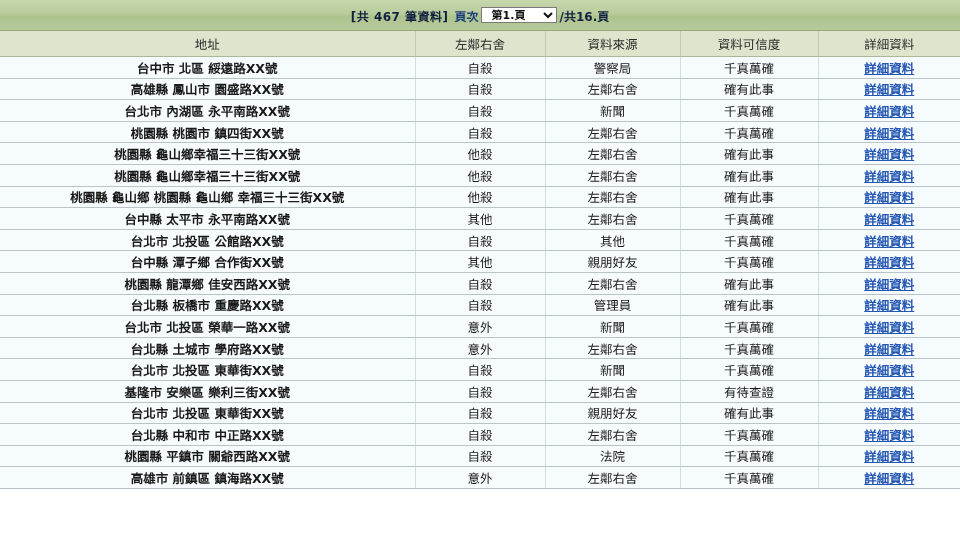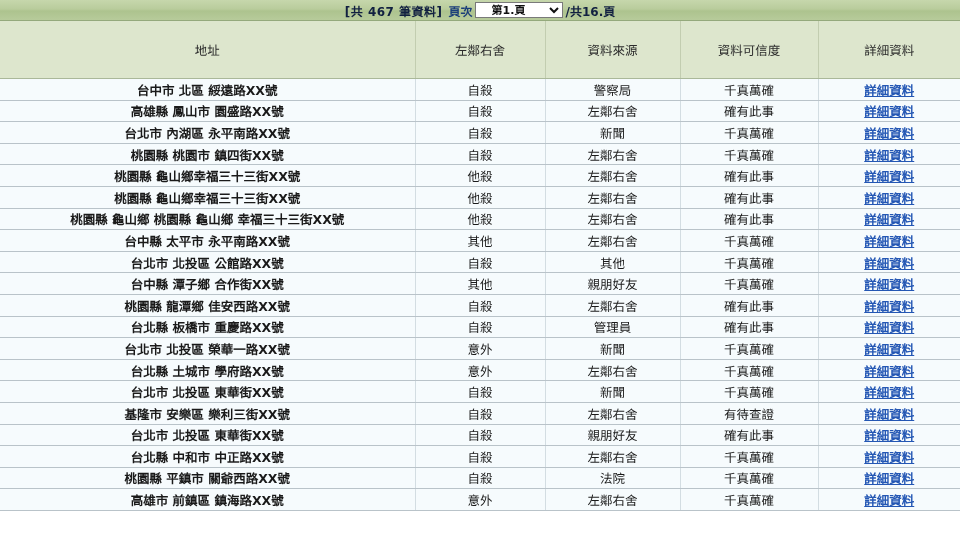--- a/index.html
+++ b/index.html
@@ -8,21 +8,21 @@
     padding: 0;
     width: 960px;
     height: 540px;
     overflow: hidden;
     background: #ffffff;
     font-family: "DejaVu Sans", "Liberation Sans", sans-serif;
   }
 
   
   #pager-bar {
-    height: 21px;
+    height: 31px;
     box-sizing: border-box;
     background: linear-gradient(to bottom, #c6d7ac 0%, #b9cc9c 45%, #adc38e 55%, #b7cb9b 100%);
     border-bottom: 1px solid #94a97c;
     display: flex;
     align-items: center;
     justify-content: center;
     font-size: 12px;
     font-weight: bold;
     color: #20304a;
     white-space: nowrap;
@@ -33,21 +33,21 @@
   #pager-bar .pg-tail { color: #112040; margin-left: 3px; }
 
   #page-select {
     font-family: "DejaVu Sans", "Liberation Sans", sans-serif;
     font-size: 11px;
     font-weight: bold;
     color: #101010;
     background: #ffffff;
     border: 1px solid #7a7a7a;
     height: 16px;
-    padding: 0 12px;
+    padding: 0 6px;
     line-height: 14px;
     vertical-align: middle;
   }
 
   
   #data-table {
     width: 960px;
     border-collapse: collapse;
     table-layout: fixed;
     font-size: 12.5px;
@@ -60,21 +60,21 @@
 
   #data-table thead th {
     height: 25px;
     background: #dde6cd;
     border-bottom: 1px solid #aab899;
     border-right: 1px solid #c2cdb0;
     color: #2b2b2b;
     font-weight: normal;
     font-size: 12.5px;
     text-align: center;
-    padding: 16px;
+    padding: 0;
   }
   #data-table thead th:last-child { border-right: none; }
 
   #data-table tbody td {
     height: 20.6px;
     background: #f6fbfd;
     border-bottom: 1px solid #b9c3c9;
     border-right: 1px solid #d3dde2;
     text-align: center;
     color: #1a1a1a;

